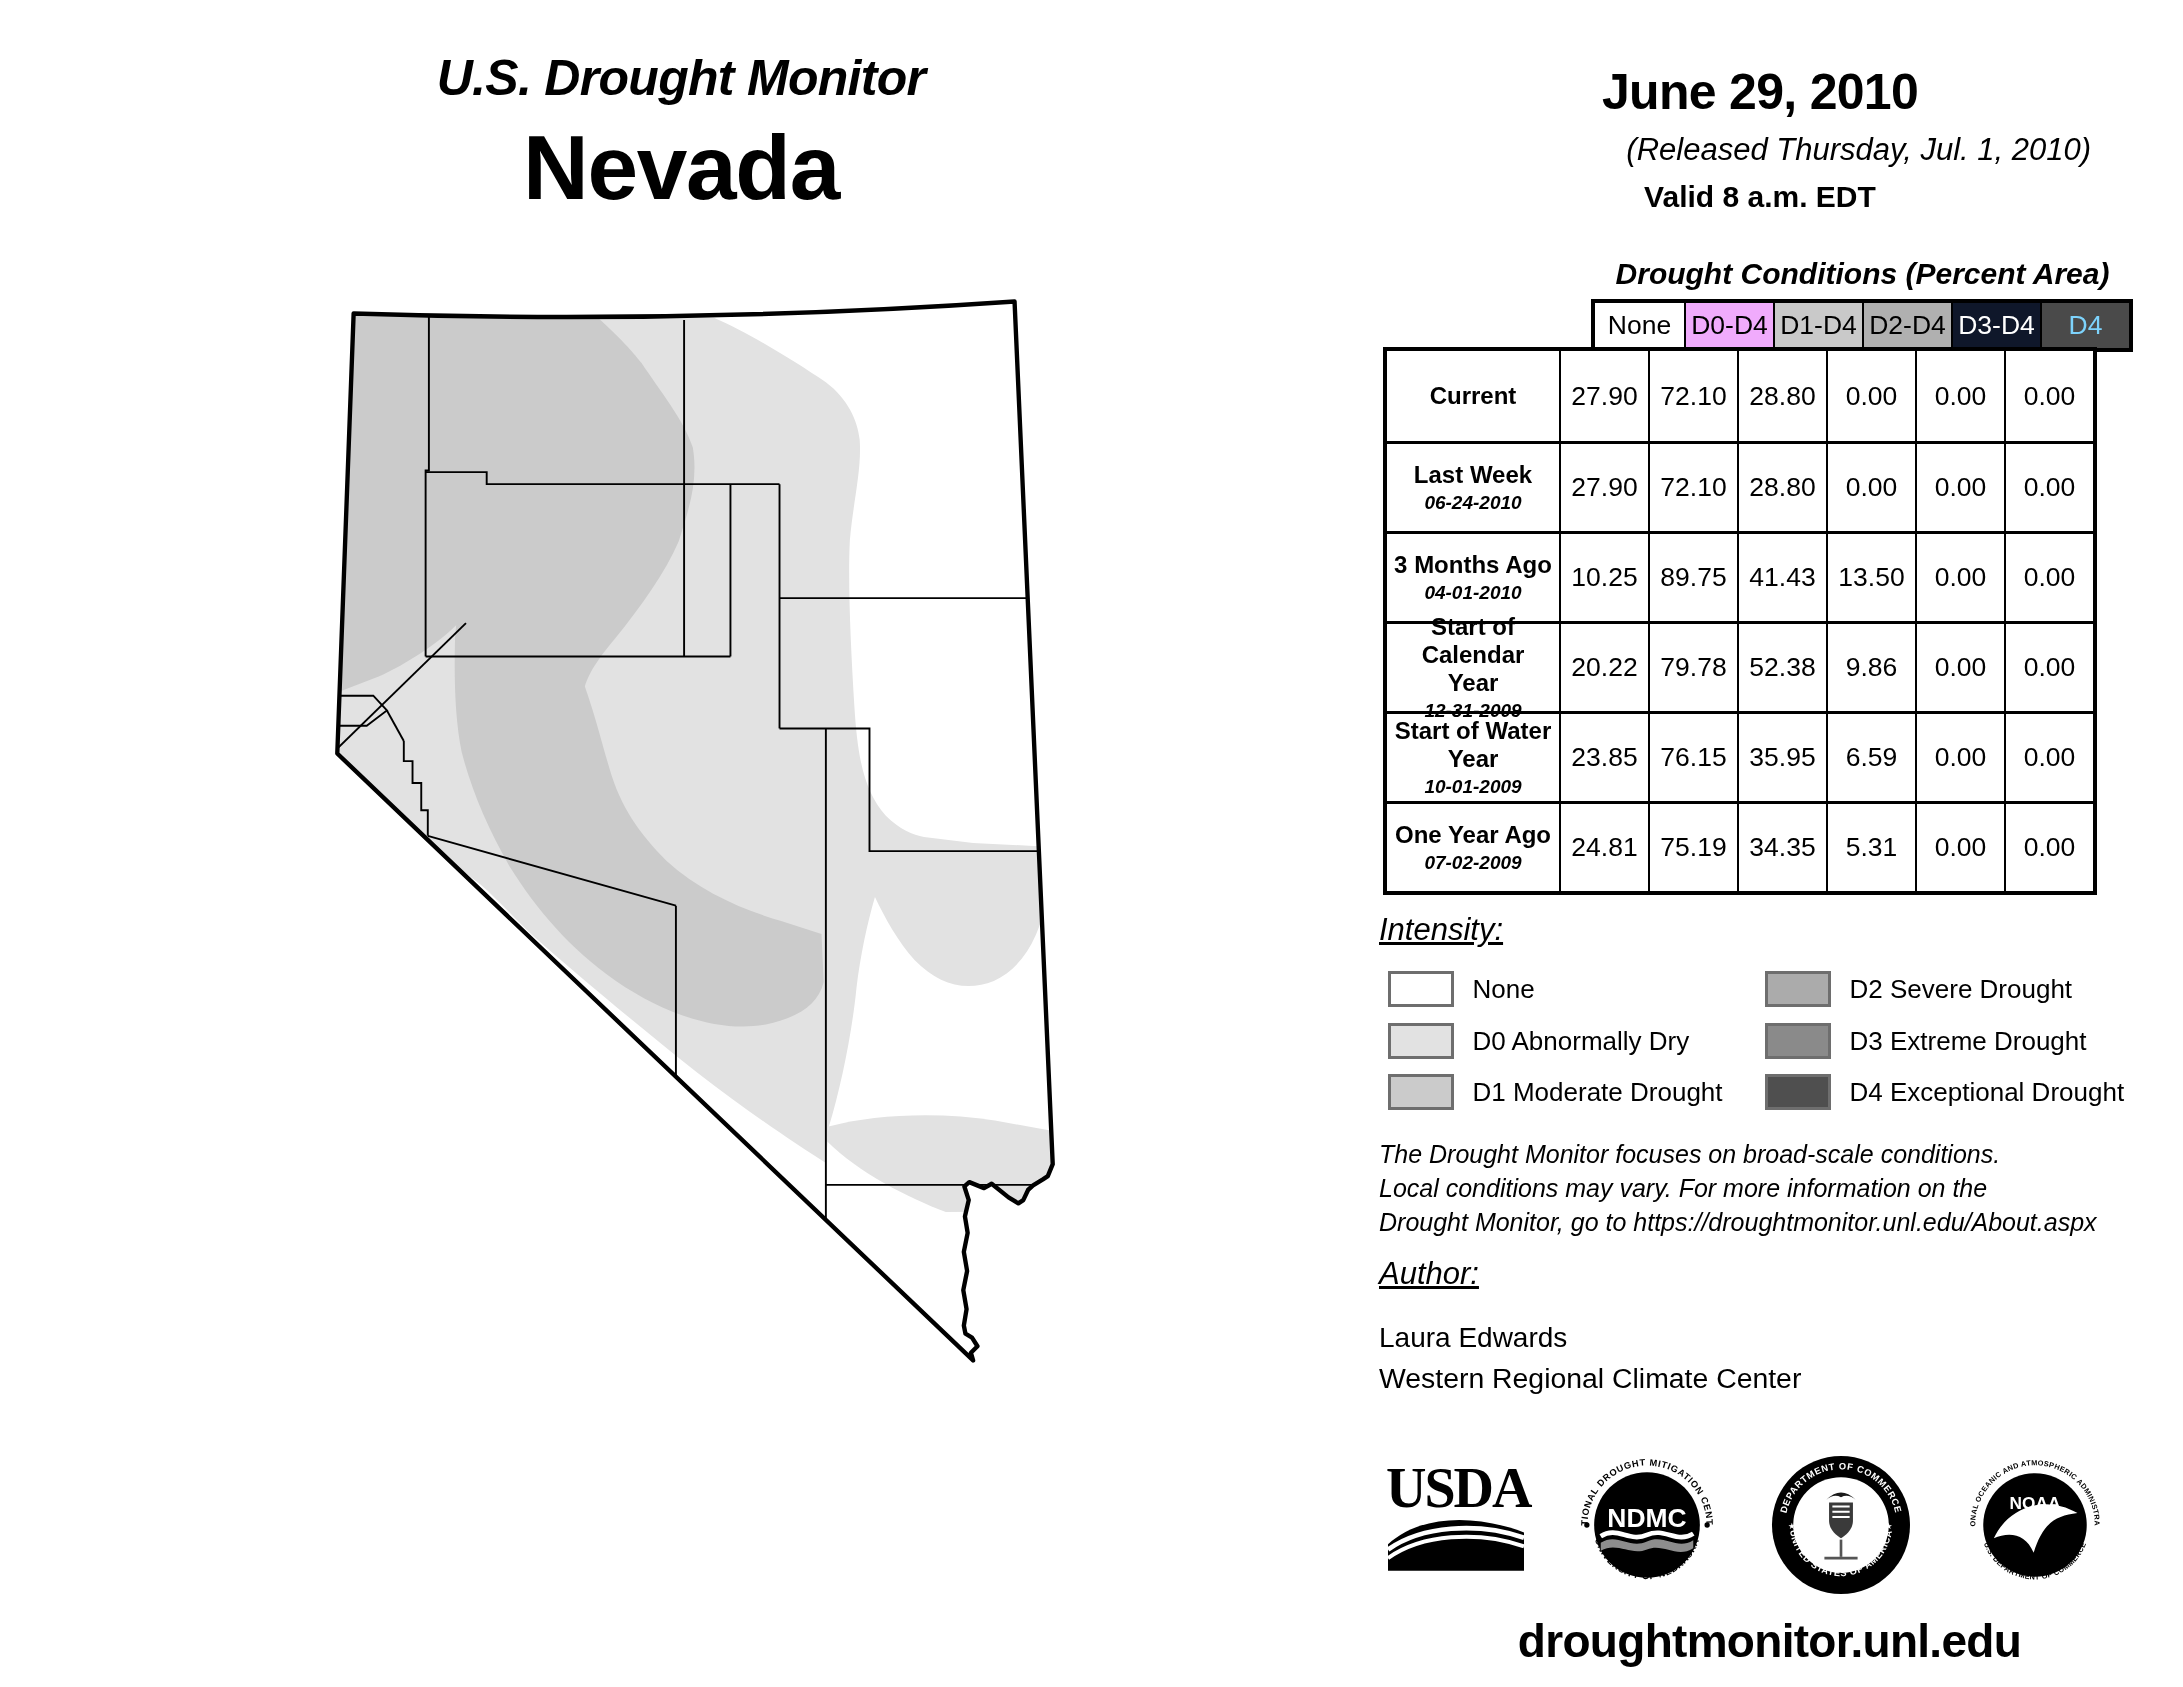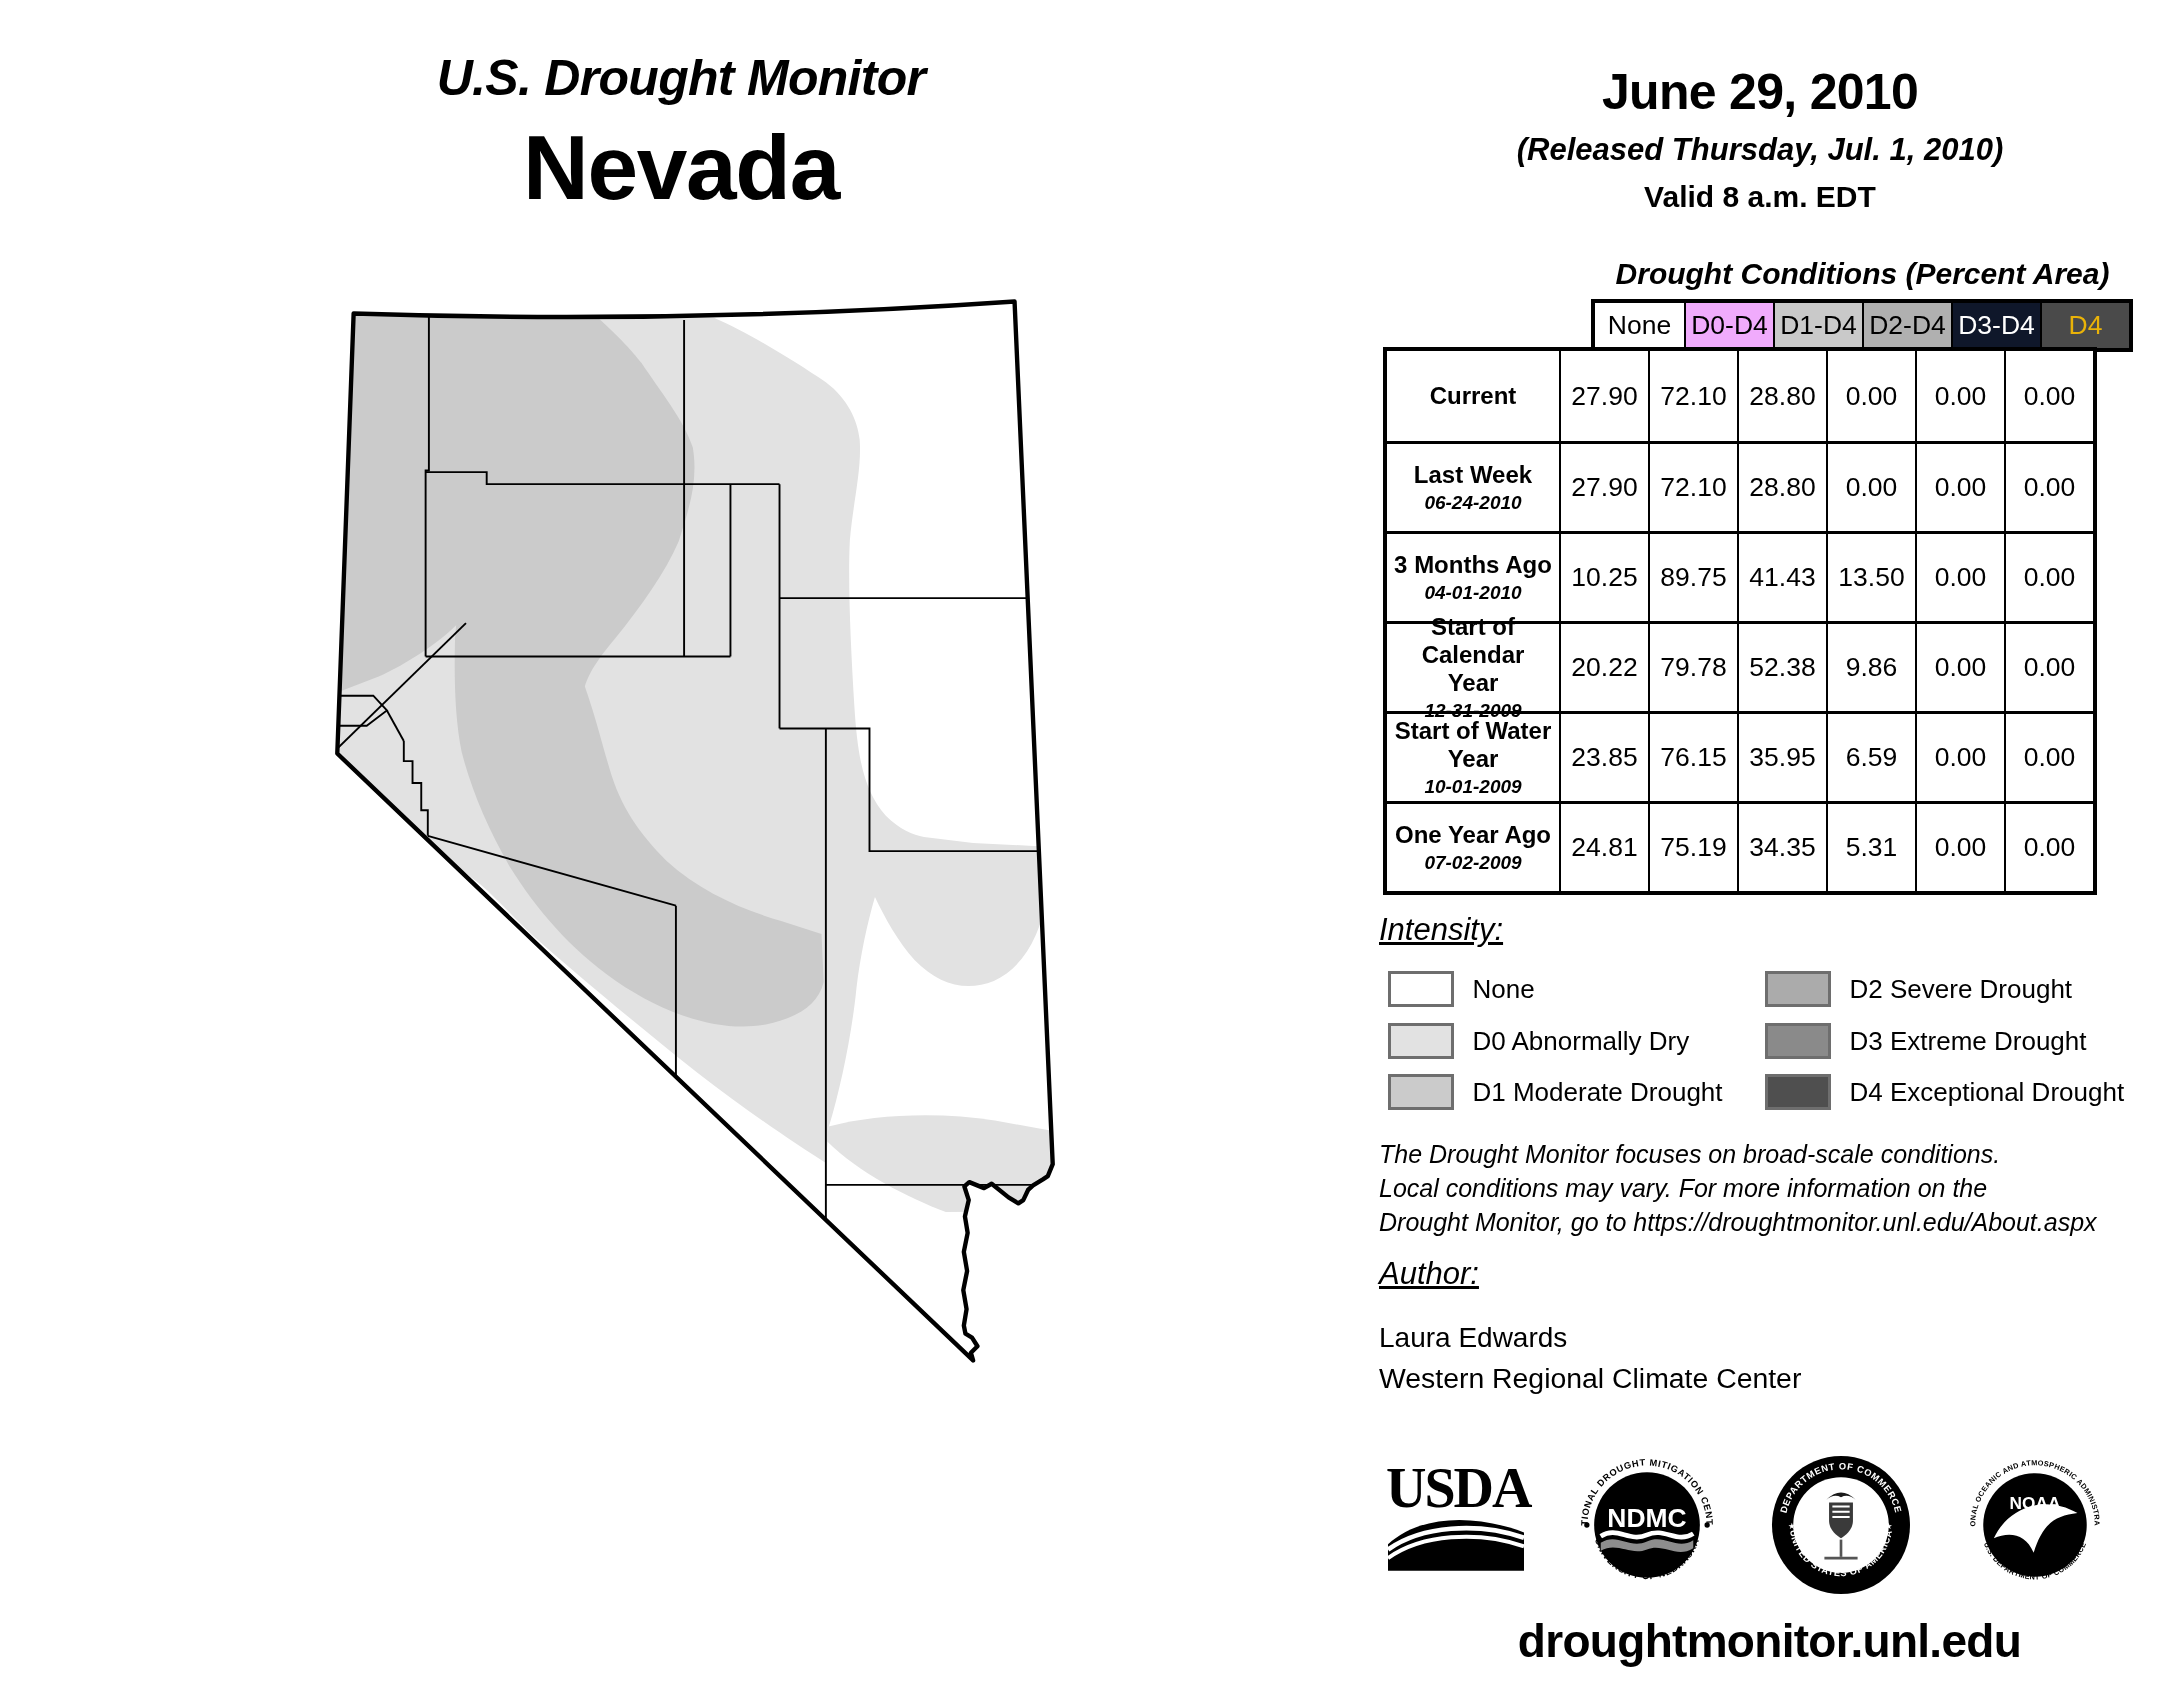--- a/index.html
+++ b/index.html
@@ -9,21 +9,21 @@
     -webkit-font-smoothing:antialiased;
   }
   .abs{position:absolute;}
   
   .title-block{left:284px;top:49px;width:794px;text-align:center;}
   .title-main{font-size:50px;font-weight:bold;font-style:italic;letter-spacing:-0.7px;}
   .title-state{font-size:91px;font-weight:bold;letter-spacing:-1.3px;margin-top:9.3px;}
   
   .date-block{left:1429px;top:63px;width:662px;text-align:center;}
   .date-main{font-size:50px;font-weight:bold;letter-spacing:-0.7px;}
-  .date-released{font-size:31px;font-weight:bold;font-style:italic;margin-top:10.6px;}
+  .date-released{font-size:31px;font-weight:normal;font-style:italic;margin-top:10.6px;text-align:right;}
   .date-valid{font-size:30px;font-weight:bold;margin-top:12px;}
   
   .tbl-title{left:1588px;top:257px;width:549px;text-align:center;
     font-size:30px;font-weight:bold;font-style:italic;}
   .hdr-row{left:1591px;top:299px;height:53px;display:flex;border:4px solid #000;box-sizing:border-box;background:#fff;}
   .hdr-cell{width:89px;box-sizing:border-box;border-left:2px solid #000;
     display:flex;align-items:center;justify-content:center;font-size:26.5px;}
   .hdr-cell:first-child{border-left:none;}
   .tbl-body{left:1383px;top:347px;border:4.6px solid #000;box-sizing:content-box;background:#fff;}
   .tbl-row{display:flex;height:90px;box-sizing:border-box;border-top:3.3px solid #000;}
@@ -154,21 +154,21 @@
 </svg>
 
 <div class="abs tbl-title">Drought Conditions (Percent Area)</div>
 
 <div class="abs hdr-row">
   <div class="hdr-cell" style="background-color: rgb(255, 255, 255);">None</div>
   <div class="hdr-cell" style="background-color: #f0abfc;">D0-D4</div>
   <div class="hdr-cell" style="background-color: rgb(201, 201, 201);">D1-D4</div>
   <div class="hdr-cell" style="background-color: rgb(176, 176, 176);">D2-D4</div>
   <div class="hdr-cell" style="color: rgb(255, 255, 255); background-color: #0f172a;">D3-D4</div>
-  <div class="hdr-cell" style="color: #eab308; background-color: rgb(74, 74, 74);">D4</div>
+  <div class="hdr-cell" style="color: #7dd3fc; background-color: rgb(74, 74, 74);">D4</div>
 </div>
 
 <div class="abs tbl-body">
 
   <div class="tbl-row">
     <div class="lbl-cell">
         <div class="lbl-main">Current</div>
       </div>
     <div class="val-cell">27.90</div>
     <div class="val-cell">72.10</div>

